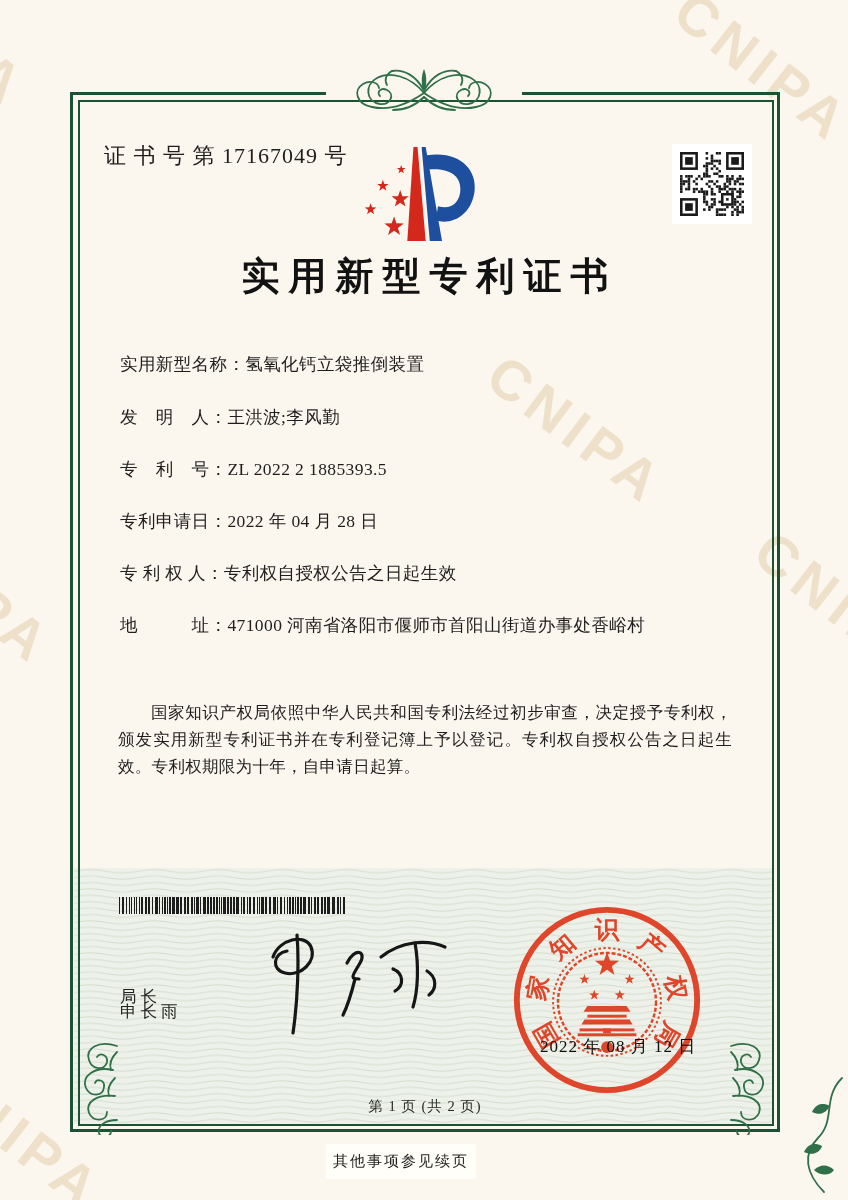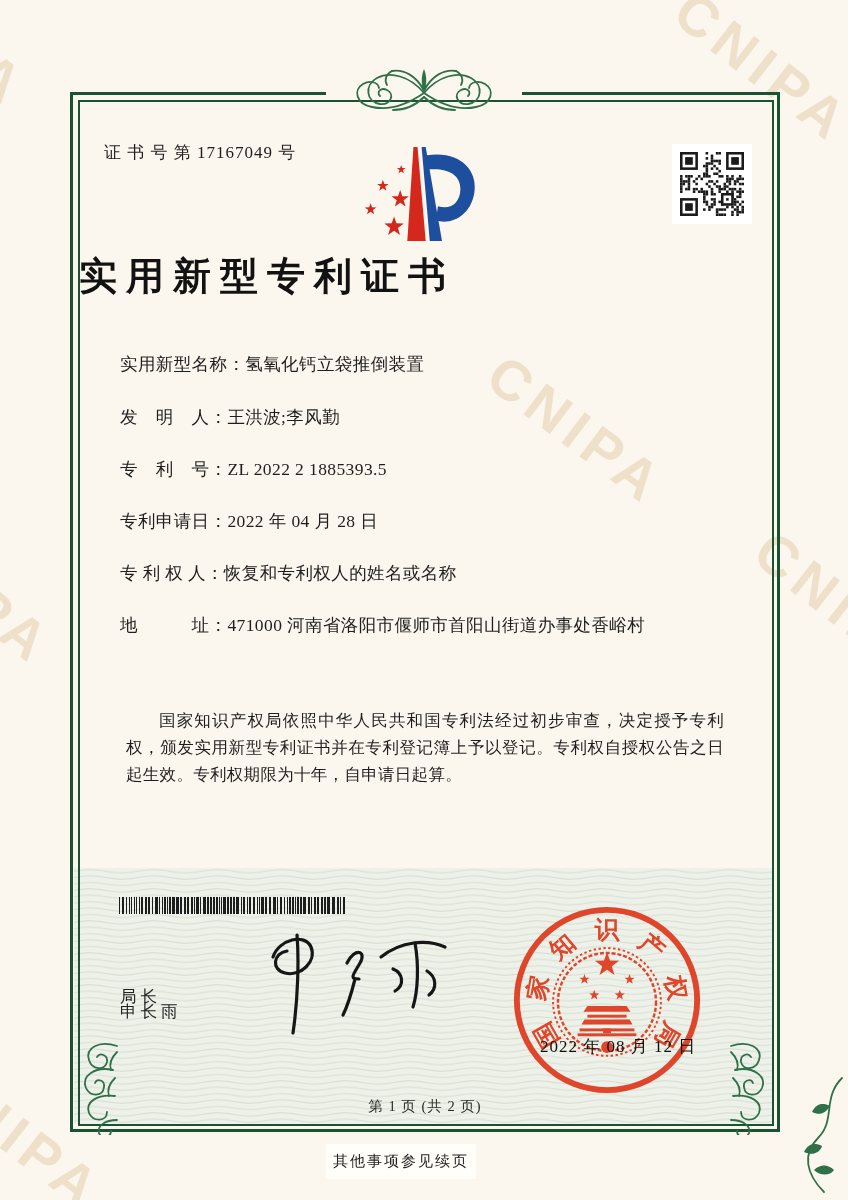--- a/index.html
+++ b/index.html
@@ -34,32 +34,32 @@
   .frame-inner{left:78px;top:100px;width:692px;height:1022px;border:2px solid var(--frame-green);z-index:2}
   
   .orn-top{left:296px;top:64px;z-index:3}
   .orn-corner{z-index:3}
   .oc-left{left:53px;top:1040px}
   .oc-right{left:725px;top:1040px;transform:scaleX(-1)}
   .vine{left:794px;top:1076px;z-index:1}
   .orn path{stroke:var(--orn-green);stroke-width:1.8;fill:none;stroke-linecap:round}
   .orn .leaf{fill:var(--orn-green);stroke:none}
   
-  .cert-no{left:104px;top:141px;font-size:17px;letter-spacing:1px;z-index:4;white-space:nowrap}
+  .cert-no{left:104px;top:141px;font-size:22px;letter-spacing:1px;z-index:4;white-space:nowrap}
   .logo{left:352px;top:142px;z-index:4}
   .qr-box{left:672px;top:144px;width:80px;height:80px;background:#ffffff;z-index:4;
           display:flex;align-items:center;justify-content:center}
-  .title{left:70px;top:251px;width:710px;text-align:left;font-size:38px;font-weight:bold;
+  .title{left:70px;top:251px;width:710px;text-align:center;font-size:38px;font-weight:bold;
          letter-spacing:9px;text-indent:9px;color:#121212;z-index:4}
   
   .field-row{position:absolute;left:120px;font-size:17.5px;letter-spacing:.4px;z-index:4;white-space:nowrap}
   .gsep{display:inline-block;width:78px}
   
   .paras{left:118px;top:699px;width:614px;z-index:4}
-  .paras p{margin:8px;font-size:16.5px;line-height:27px;text-indent:2em;text-align:justify;letter-spacing:.3px}
+  .paras p{margin:0;font-size:16.5px;line-height:27px;text-indent:2em;text-align:justify;letter-spacing:.3px}
   
   .barcode{left:119px;top:897px;width:230px;height:17px;z-index:4;font-size:0;white-space:nowrap;overflow:hidden}
   .bar{display:inline-block;height:100%;background:#1d1d1d;vertical-align:top}
   
   .signer{position:absolute;left:120px;font-family:"Liberation Sans","DejaVu Sans",sans-serif;
           font-size:16.5px;letter-spacing:4px;color:#222;z-index:5}
   .signer-title{top:986px}
   .signer-name{top:1001px}
   .sig{left:243px;top:929px;z-index:5}
   .sig path{stroke:#161616;stroke-width:3.2;fill:none;stroke-linecap:round;stroke-linejoin:round}
@@ -342,21 +342,21 @@
   <div class="field-row" style="top:405px">
     <span>发　明　人：</span><span>王洪波;李风勤</span>
   </div>
   <div class="field-row" style="top:457px">
     <span>专　利　号：</span><span>ZL 2022 2 1885393.5</span>
   </div>
   <div class="field-row" style="top:509px">
     <span>专利申请日：</span><span>2022 年 04 月 28 日</span>
   </div>
   <div class="field-row" style="top:561px">
-    <span>专 利 权 人：</span><span>恢复和专利权人的姓名或名称</span>
+    <span>专 利 权 人：</span><span>专利权自授权公告之日起生效</span>
   </div>
   <div class="field-row" style="top:613px">
     <span>地　　　址：</span><span>471000 河南省洛阳市偃师市首阳山街道办事处香峪村</span>
   </div>
 
   <div class="abs paras">
     <p>国家知识产权局依照中华人民共和国专利法经过初步审查，决定授予专利权，颁发实用新型专利证书并在专利登记簿上予以登记。专利权自授权公告之日起生效。专利权期限为十年，自申请日起算。</p>
   </div>
 
   <div id="barcode" class="abs barcode"><span class="bar" style="width:1px;margin-right:2px"></span><span class="bar" style="width:2px;margin-right:2px"></span><span class="bar" style="width:1px;margin-right:2px"></span><span class="bar" style="width:1px;margin-right:1px"></span><span class="bar" style="width:1px;margin-right:2px"></span><span class="bar" style="width:1px;margin-right:1px"></span><span class="bar" style="width:1px;margin-right:2px"></span><span class="bar" style="width:1px;margin-right:1px"></span><span class="bar" style="width:2px;margin-right:2px"></span><span class="bar" style="width:2px;margin-right:1px"></span><span class="bar" style="width:2px;margin-right:2px"></span><span class="bar" style="width:1px;margin-right:2px"></span><span class="bar" style="width:3px;margin-right:1px"></span><span class="bar" style="width:1px;margin-right:2px"></span><span class="bar" style="width:1px;margin-right:1px"></span><span class="bar" style="width:2px;margin-right:1px"></span><span class="bar" style="width:1px;margin-right:1px"></span><span class="bar" style="width:2px;margin-right:1px"></span><span class="bar" style="width:3px;margin-right:1px"></span><span class="bar" style="width:3px;margin-right:1px"></span><span class="bar" style="width:2px;margin-right:2px"></span><span class="bar" style="width:2px;margin-right:1px"></span><span class="bar" style="width:2px;margin-right:2px"></span><span class="bar" style="width:2px;margin-right:1px"></span><span class="bar" style="width:1px;margin-right:1px"></span><span class="bar" style="width:3px;margin-right:1px"></span><span class="bar" style="width:1px;margin-right:2px"></span><span class="bar" style="width:3px;margin-right:1px"></span><span class="bar" style="width:2px;margin-right:1px"></span><span class="bar" style="width:2px;margin-right:1px"></span><span class="bar" style="width:2px;margin-right:1px"></span><span class="bar" style="width:2px;margin-right:1px"></span><span class="bar" style="width:1px;margin-right:1px"></span><span class="bar" style="width:1px;margin-right:1px"></span><span class="bar" style="width:3px;margin-right:1px"></span><span class="bar" style="width:2px;margin-right:1px"></span><span class="bar" style="width:2px;margin-right:1px"></span><span class="bar" style="width:2px;margin-right:1px"></span><span class="bar" style="width:3px;margin-right:2px"></span><span class="bar" style="width:1px;margin-right:1px"></span><span class="bar" style="width:2px;margin-right:2px"></span><span class="bar" style="width:1px;margin-right:1px"></span><span class="bar" style="width:2px;margin-right:2px"></span><span class="bar" style="width:2px;margin-right:2px"></span><span class="bar" style="width:1px;margin-right:1px"></span><span class="bar" style="width:1px;margin-right:1px"></span><span class="bar" style="width:3px;margin-right:1px"></span><span class="bar" style="width:2px;margin-right:2px"></span><span class="bar" style="width:2px;margin-right:2px"></span><span class="bar" style="width:3px;margin-right:1px"></span><span class="bar" style="width:1px;margin-right:2px"></span><span class="bar" style="width:2px;margin-right:2px"></span><span class="bar" style="width:1px;margin-right:2px"></span><span class="bar" style="width:1px;margin-right:1px"></span><span class="bar" style="width:2px;margin-right:1px"></span><span class="bar" style="width:2px;margin-right:1px"></span><span class="bar" style="width:1px;margin-right:1px"></span><span class="bar" style="width:2px;margin-right:1px"></span><span class="bar" style="width:2px;margin-right:1px"></span><span class="bar" style="width:3px;margin-right:2px"></span><span class="bar" style="width:2px;margin-right:1px"></span><span class="bar" style="width:1px;margin-right:2px"></span><span class="bar" style="width:2px;margin-right:1px"></span><span class="bar" style="width:2px;margin-right:2px"></span><span class="bar" style="width:2px;margin-right:1px"></span><span class="bar" style="width:2px;margin-right:1px"></span><span class="bar" style="width:3px;margin-right:2px"></span><span class="bar" style="width:3px;margin-right:2px"></span><span class="bar" style="width:2px;margin-right:1px"></span><span class="bar" style="width:1px;margin-right:2px"></span><span class="bar" style="width:2px;margin-right:1px"></span></div>

